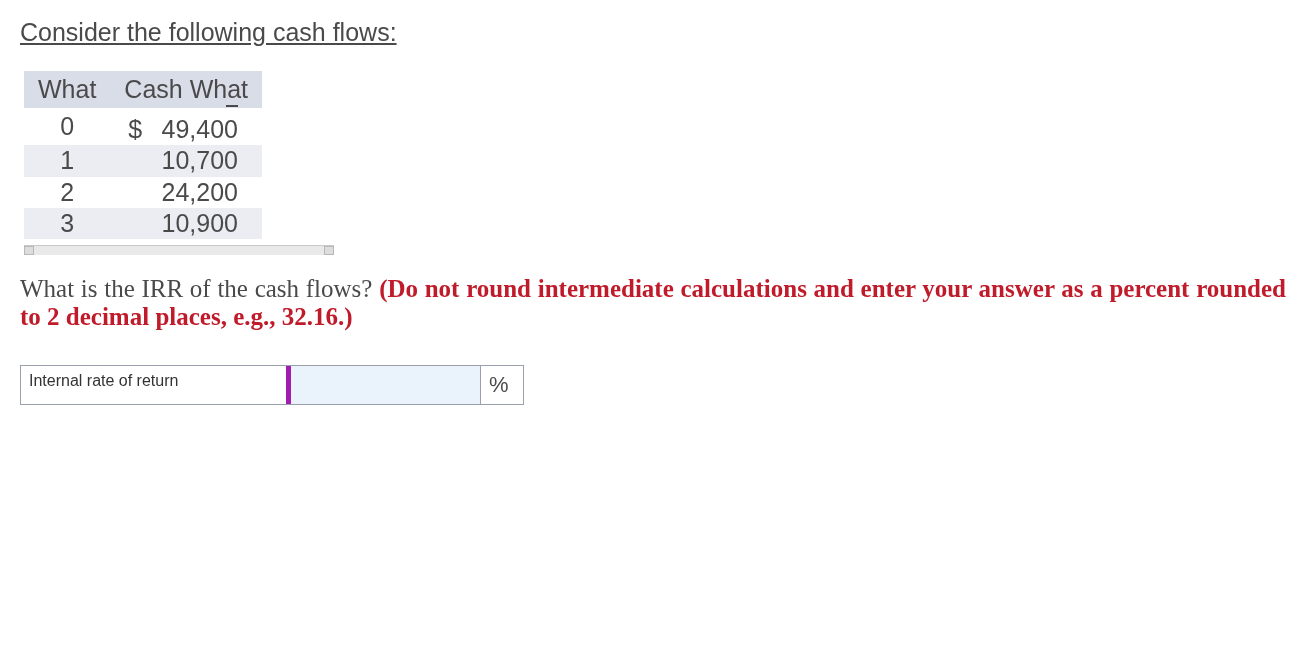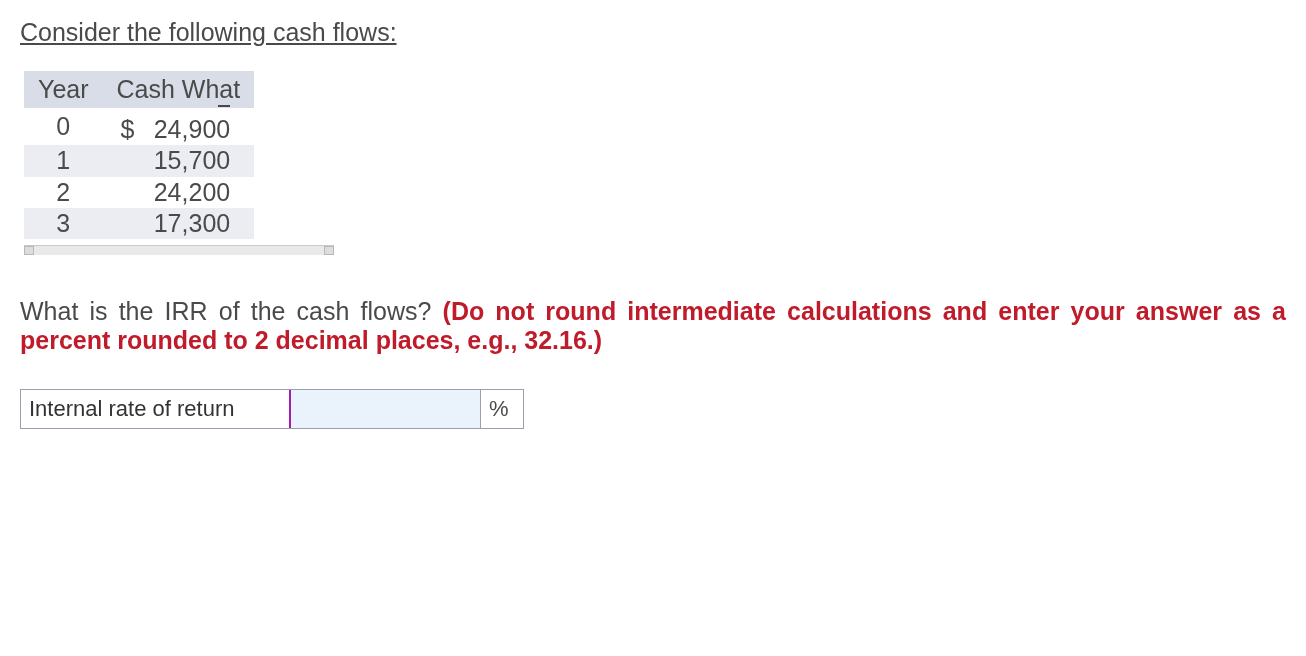--- a/index.html
+++ b/index.html
@@ -65,36 +65,37 @@
   .scrollbar-shim > span {
     content: ""; position: absolute;
   }
   .scrollbar-shim .arrow-l, .scrollbar-shim .arrow-r {
     position:absolute; top:0; bottom:0; width:10px;
     background:#ddd; border:1px solid #b8b8b8;
   }
   .scrollbar-shim .arrow-l { left:0; }
   .scrollbar-shim .arrow-r { right:0; }
   .question-block {
-    margin-top: 42px;
+    margin-top: 20px;
     text-align: justify;
+    font-family: Liberation Serif, serif;
   }
   .question-black { color: #4a4a4a; }
   .question-red   { color: #c01b2a; font-weight: 700; }
   .answer-box {
     margin-top: 34px;
     display: inline-flex;
     border: 1px solid #9aa0ae;
   }
   .answer-label {
     font-family: Arial, sans-serif;
-    font-size: 22px;
+    font-size: 16px;
     color: #333;
     padding: 6px 10px 6px 8px;
-    border-right: 2px solid #a21caf;
+    border-right: 5px solid #a21caf;
     background: #fff;
     min-width: 270px;
   }
   .answer-input {
     width: 190px;
     background: #eaf2fb;
     border: none;
     border-right: 1px solid #9aa0ae;
     outline: none;
     font-size: 22px;
@@ -110,49 +111,49 @@
 </head>
 <body>
 
 
 
 <div class="intro">Consider the following cash flows:</div>
 
 <table class="cf-table">
   <thead>
     <tr>
-      <th>Year</th>
+      <th>What</th>
       <th>Cash What</th>
     </tr>
   </thead>
   <tbody>
     <tr>
       <td>0</td>
       <td class="amt-cell" style="padding-top:6px;">
         <span class="minus-bar"></span>
         <span class="dollar">$</span>
-        <span class="val">24,900</span>
+        <span class="val">49,400</span>
       </td>
     </tr>
     <tr>
       <td class="alt">1</td>
       <td class="amt-cell alt">
-        <span class="val">15,700</span>
+        <span class="val">10,700</span>
       </td>
     </tr>
     <tr>
       <td>2</td>
       <td class="amt-cell">
         <span class="val">24,200</span>
       </td>
     </tr>
     <tr>
       <td class="alt">3</td>
       <td class="amt-cell alt">
-        <span class="val">17,300</span>
+        <span class="val">10,900</span>
       </td>
     </tr>
   </tbody>
 </table>
 <div class="scrollbar-shim">
   <span class="arrow-l"></span>
   <span class="arrow-r"></span>
 </div>
 
 <div class="question-block">

